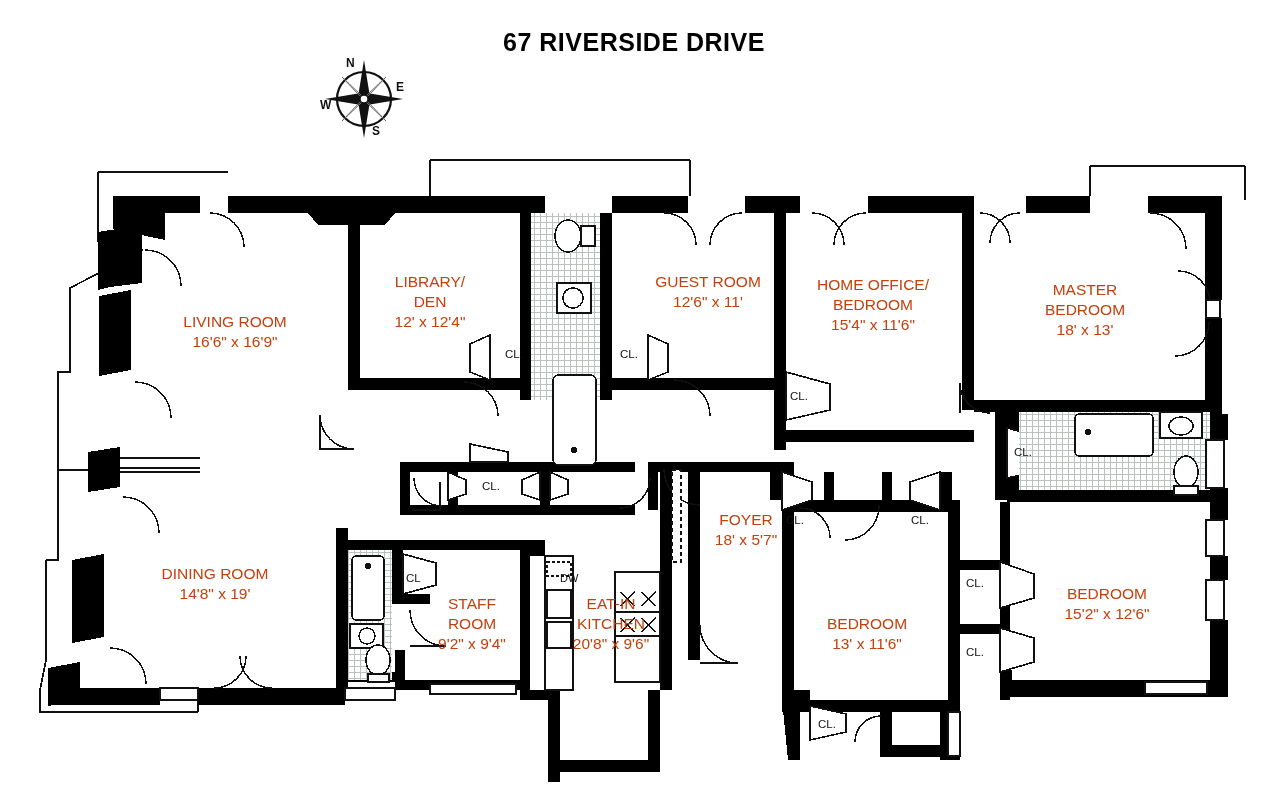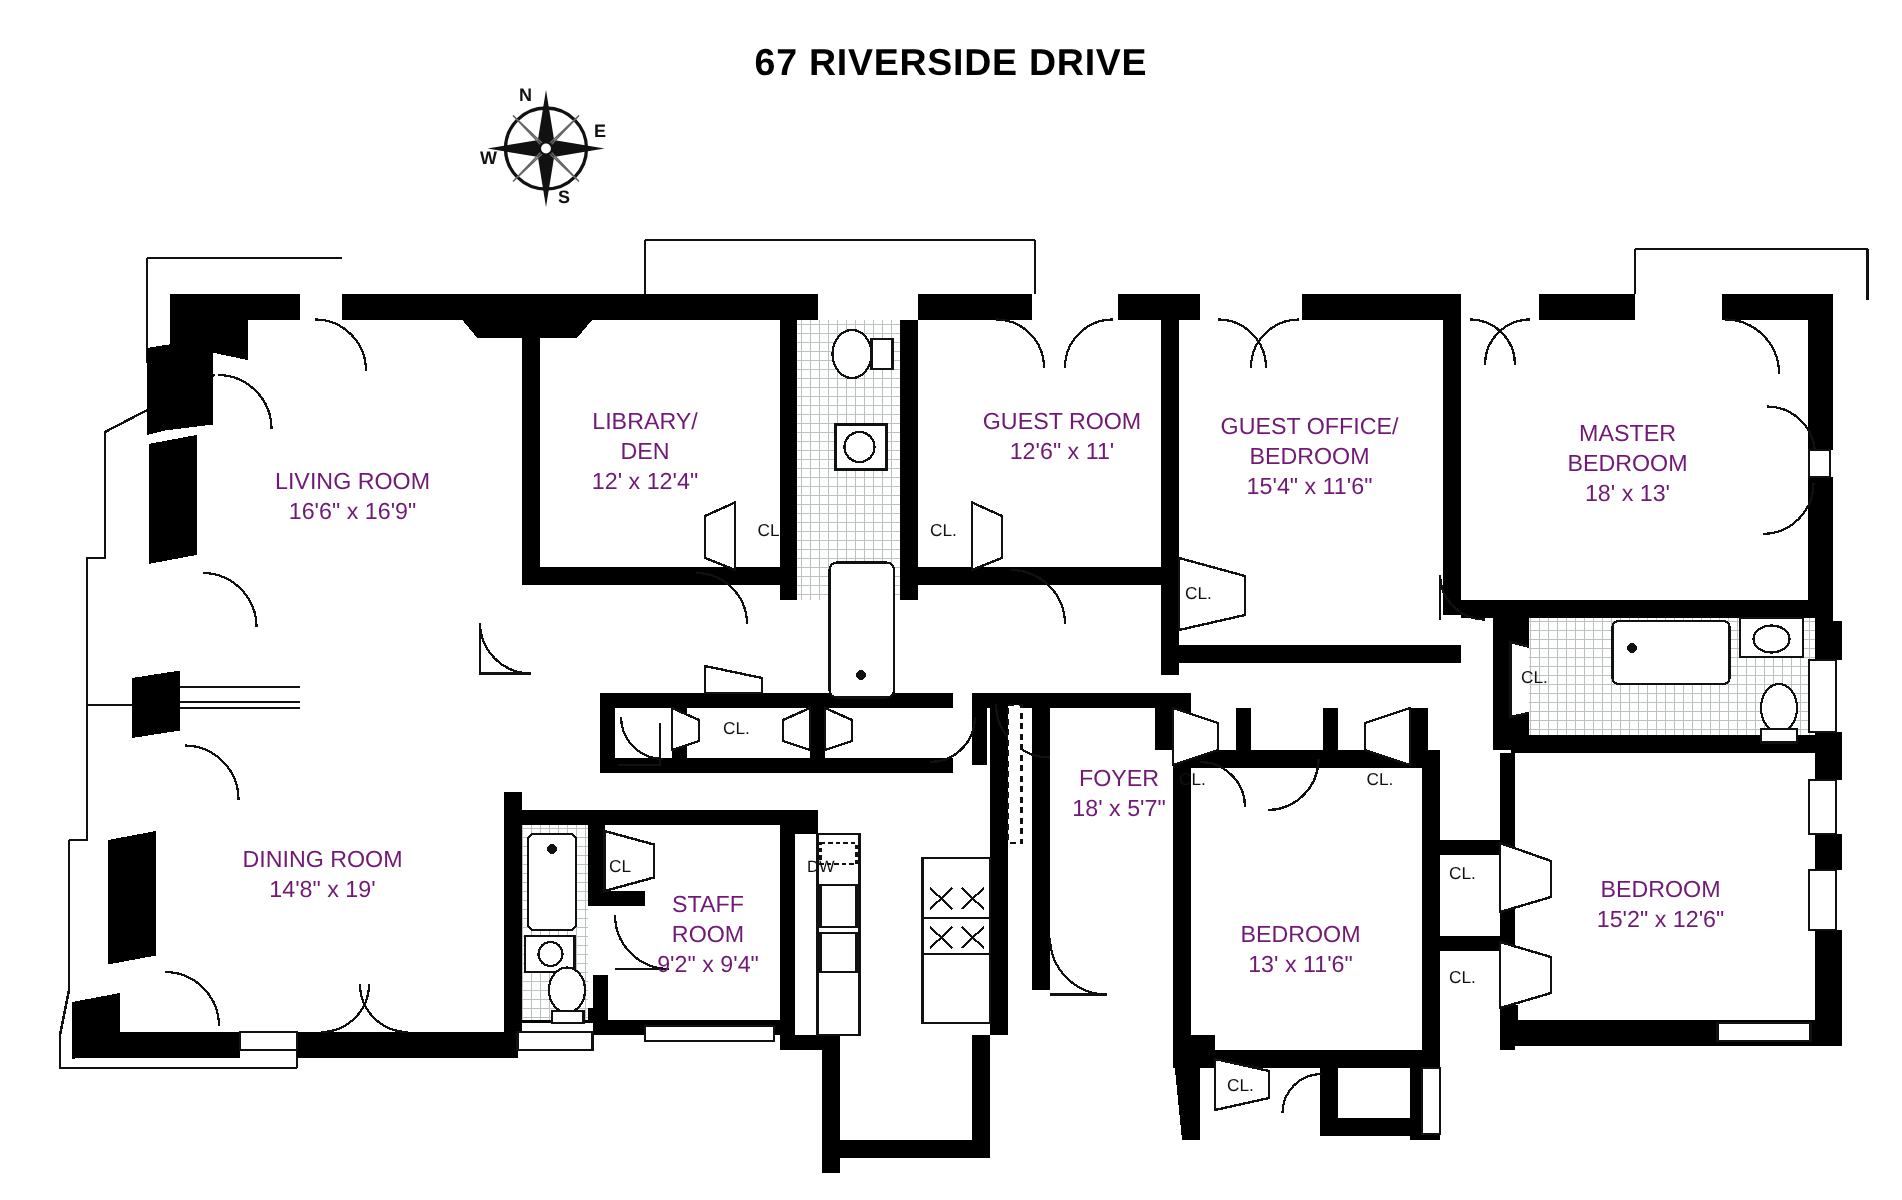--- a/index.html
+++ b/index.html
@@ -15,21 +15,21 @@
     position:absolute;width:100%;text-align:center;
     font-weight:bold;letter-spacing:.5px;
     font-family:"Liberation Sans", sans-serif;
   }
   #title-line1{top:28px;font-size:25px;}
   #title-line2{top:60px;font-size:25px;}
 
   .room-label{
     position:absolute;text-align:center;
     font-family:"Liberation Sans", sans-serif;
-    font-size:15.5px;line-height:20px;color:#701a75;
+    font-size:15.5px;line-height:20px;color:#c2410c;
     white-space:nowrap;
   }
   .room-label .nm{display:block;}
   .room-label .dm{display:block;}
 
   .cl-label{
     position:absolute;font-size:11.5px;
     font-family:"Liberation Sans", sans-serif;
     color:#111;white-space:nowrap;
   }
@@ -375,21 +375,21 @@
     <span class="nm">DEN</span>
     <span class="dm">12' x 12'4"</span>
   </div>
 
   <div class="room-label" style="left:708px;top:272px;transform:translateX(-50%);">
     <span class="nm">GUEST ROOM</span>
     <span class="dm">12'6" x 11'</span>
   </div>
 
   <div class="room-label" style="left:873px;top:275px;transform:translateX(-50%);">
-    <span class="nm">GUEST OFFICE/</span>
+    <span class="nm">HOME OFFICE/</span>
     <span class="nm">BEDROOM</span>
     <span class="dm">15'4" x 11'6"</span>
   </div>
 
   <div class="room-label" style="left:1085px;top:280px;transform:translateX(-50%);">
     <span class="nm">MASTER</span>
     <span class="nm">BEDROOM</span>
     <span class="dm">18' x 13'</span>
   </div>
 
@@ -397,20 +397,25 @@
     <span class="nm">DINING ROOM</span>
     <span class="dm">14'8" x 19'</span>
   </div>
 
   <div class="room-label" style="left:472px;top:594px;transform:translateX(-50%);">
     <span class="nm">STAFF</span>
     <span class="nm">ROOM</span>
     <span class="dm">9'2" x 9'4"</span>
   </div>
 
+  <div class="room-label" style="left:611px;top:594px;transform:translateX(-50%);">
+    <span class="nm">EAT-IN</span>
+    <span class="nm">KITCHEN</span>
+    <span class="dm">20'8" x 9'6"</span>
+  </div>
 
   <div class="room-label" style="left:732px;top:510px;transform:translateX(-50%);padding-left:28px;">
     <span class="nm">FOYER</span>
     <span class="dm">18' x 5'7"</span>
   </div>
 
   <div class="room-label" style="left:867px;top:614px;transform:translateX(-50%);">
     <span class="nm">BEDROOM</span>
     <span class="dm">13' x 11'6"</span>
   </div>
@@ -425,15 +430,15 @@
   <div class="cl-label" style="left:790px;top:390px;">CL.</div>
   <div class="cl-label" style="left:1014px;top:446px;">CL.</div>
   <div class="cl-label" style="left:482px;top:480px;">CL.</div>
   <div class="cl-label" style="left:406px;top:572px;">CL</div>
   <div class="cl-label" style="left:786px;top:514px;">CL.</div>
   <div class="cl-label" style="left:911px;top:514px;">CL.</div>
   <div class="cl-label" style="left:966px;top:577px;">CL.</div>
   <div class="cl-label" style="left:966px;top:646px;">CL.</div>
   <div class="cl-label" style="left:818px;top:718px;">CL.</div>
 
-  <div class="app-label" style="left:538px;top:572px;">DW</div>
+  <div class="app-label" style="left:560px;top:572px;">DW</div>
 
 </div>
 
 </body></html>

